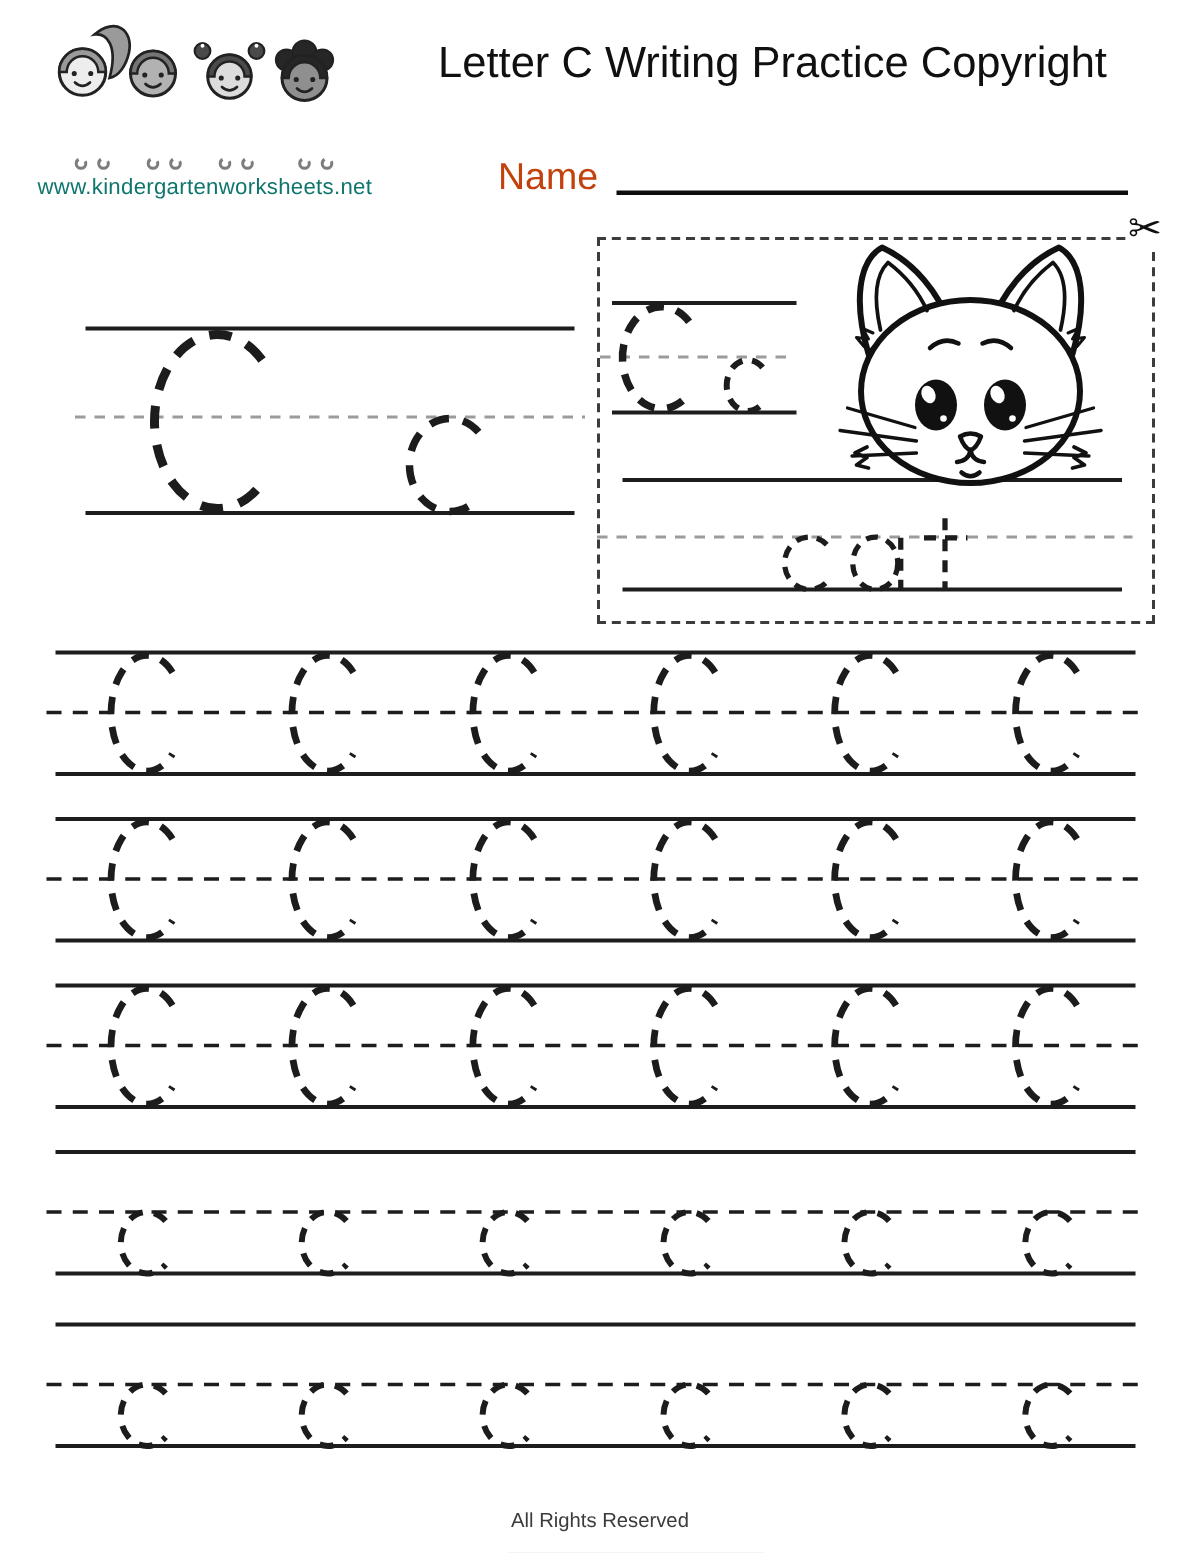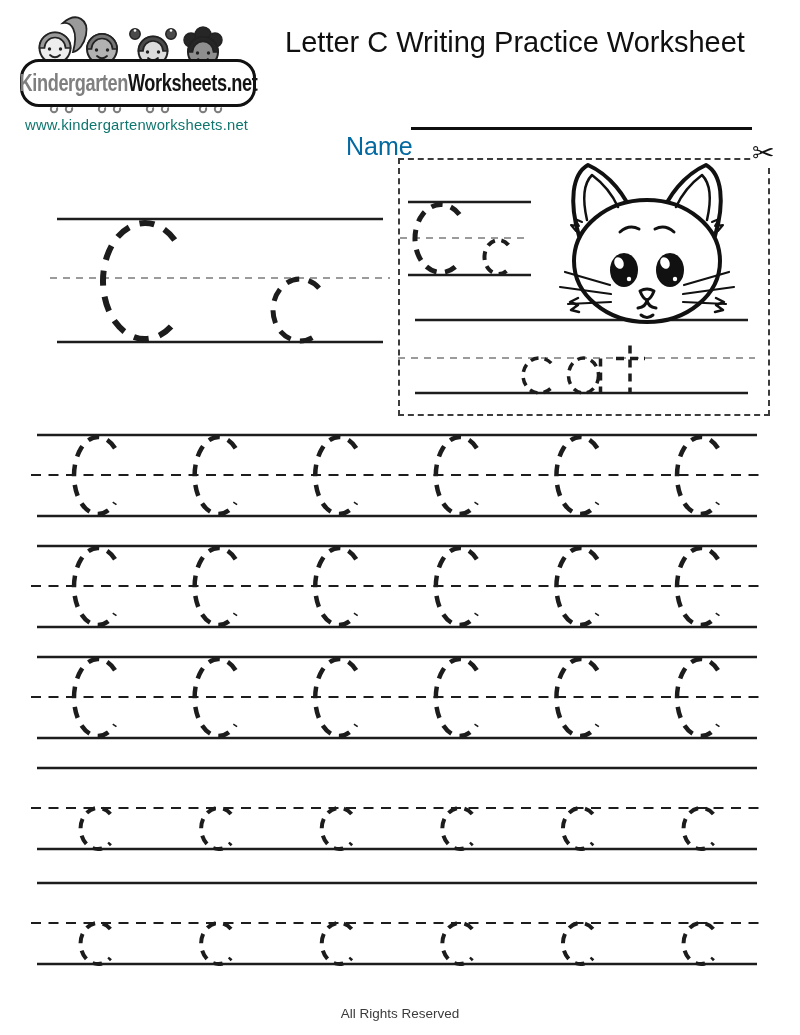--- a/index.html
+++ b/index.html
@@ -13,21 +13,21 @@
             border-radius:19px;z-index:2;display:flex;align-items:center;justify-content:center;}
   .logo-text{font-weight:bold;font-size:23px;letter-spacing:-0.5px;transform:scaleX(0.79);
              transform-origin:center;white-space:nowrap;}
   .lg-gray{color:#7f7f7f;}
   .lg-black{color:#141414;}
   .logo-feet{left:40px;top:102px;z-index:0;}
   .site-url{left:25px;top:117px;font-size:14.8px;color:#0f766e;letter-spacing:0.2px;}
 
   
   .title{left:255px;top:26px;width:520px;text-align:center;font-size:29px;color:#101010;}
-  .name-label{left:346px;top:104px;font-size:25px;color:#0369a1;margin-top:28px;}
+  .name-label{left:332px;top:104px;font-size:25px;color:#c2410c;}
   .name-line{left:411px;top:127px;width:341px;height:3px;background:#0e0e0e;}
 
   
   .cutout-card{left:398px;top:158px;width:372px;height:258px;border:2.2px dashed #3c3c3c;
                box-sizing:border-box;background:#fff;}
   .card-art{left:398px;top:158px;}
   .scissors{left:751px;top:139px;font-size:27px;line-height:27px;color:#111;z-index:3;
             font-family:"DejaVu Sans",sans-serif;background:#fff;padding:0 1px;}
 
   
@@ -81,40 +81,37 @@
       <circle cx="178" cy="25" r="8" fill="#262626" stroke="#222" stroke-width="1.5"></circle>
       <circle cx="190" cy="30" r="7" fill="#262626" stroke="#222" stroke-width="1.5"></circle>
       <circle cx="178" cy="42" r="15" fill="#8f8f8f" stroke="#222" stroke-width="2"></circle>
       <path d="M 163,42 A 15,15 0 1 1 193,42 L 188.5,42 A 10,10 0 1 0 167.5,42 Z" fill="#262626" stroke="#222" stroke-width="1.6"></path>
       <circle cx="172.5" cy="43" r="1.7" fill="#222"></circle>
         <circle cx="183.5" cy="43" r="1.7" fill="#222"></circle>
       <path d="M 173,49 Q 178,53.5 183,49" fill="none" stroke="#222" stroke-width="1.8" stroke-linecap="round"></path>
     </g>
   </svg>
 
-  <div class="abs logo-box">
-    <span class="logo-text"><span class="lg-gray">Kindergarten</span><span class="lg-black">Worksheets.net</span></span>
-  </div>
 
   <svg class="abs logo-feet" width="200" height="16" viewBox="0 0 200 16">
     <g fill="none" stroke="#7d7d7d" stroke-width="2" stroke-dasharray="13 5">
       <circle cx="14" cy="7" r="3.2"></circle>
         <circle cx="29" cy="7" r="3.2"></circle>
       <circle cx="62" cy="7" r="3.2"></circle>
         <circle cx="77" cy="7" r="3.2"></circle>
       <circle cx="110" cy="7" r="3.2"></circle>
         <circle cx="125" cy="7" r="3.2"></circle>
       <circle cx="163" cy="7" r="3.2"></circle>
         <circle cx="178" cy="7" r="3.2"></circle>
     </g>
   </svg>
 
   <div class="abs site-url">www.kindergartenworksheets.net</div>
 
-  <div class="abs title">Letter C Writing Practice Worksheet</div>
+  <div class="abs title">Letter C Writing Practice Copyright</div>
   <span class="abs name-label">Name</span>
   <div class="abs name-line"></div>
 
   <div class="abs cutout-card"></div>
   <span class="abs scissors">✂</span>
 
   <svg class="abs card-art" width="372" height="258" viewBox="0 0 372 258">
 
     <g>
       <line class="solid" x1="10" y1="44" x2="133" y2="44"></line>

